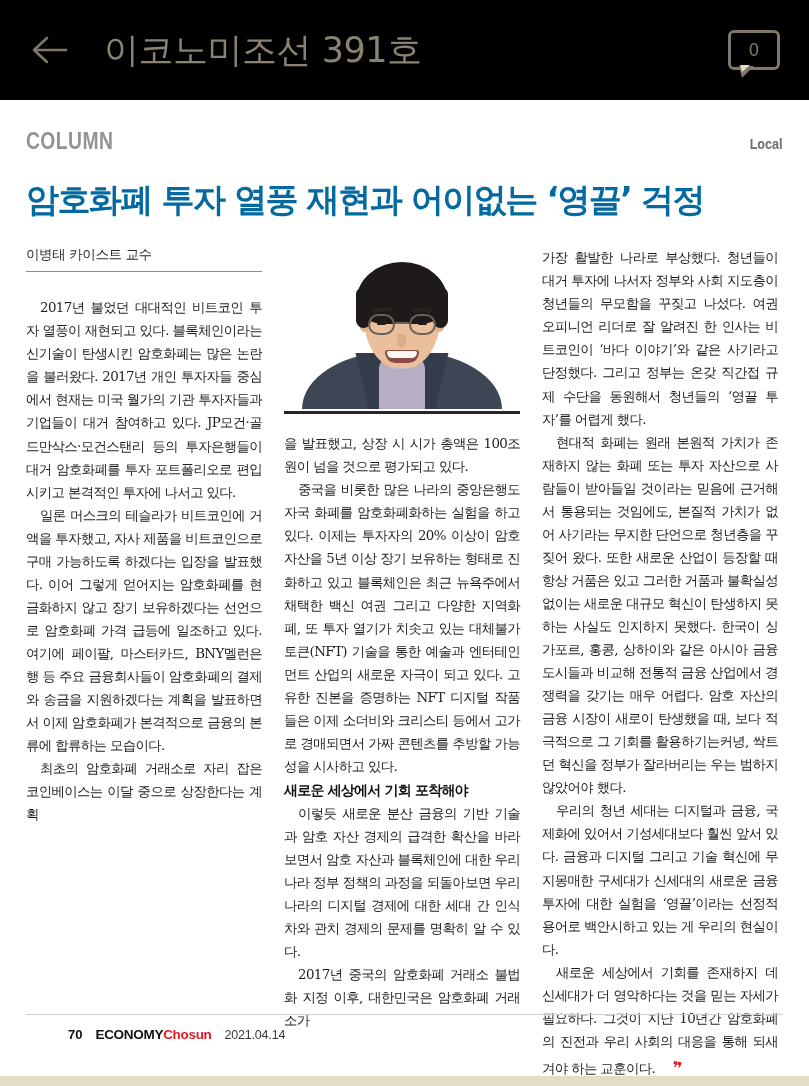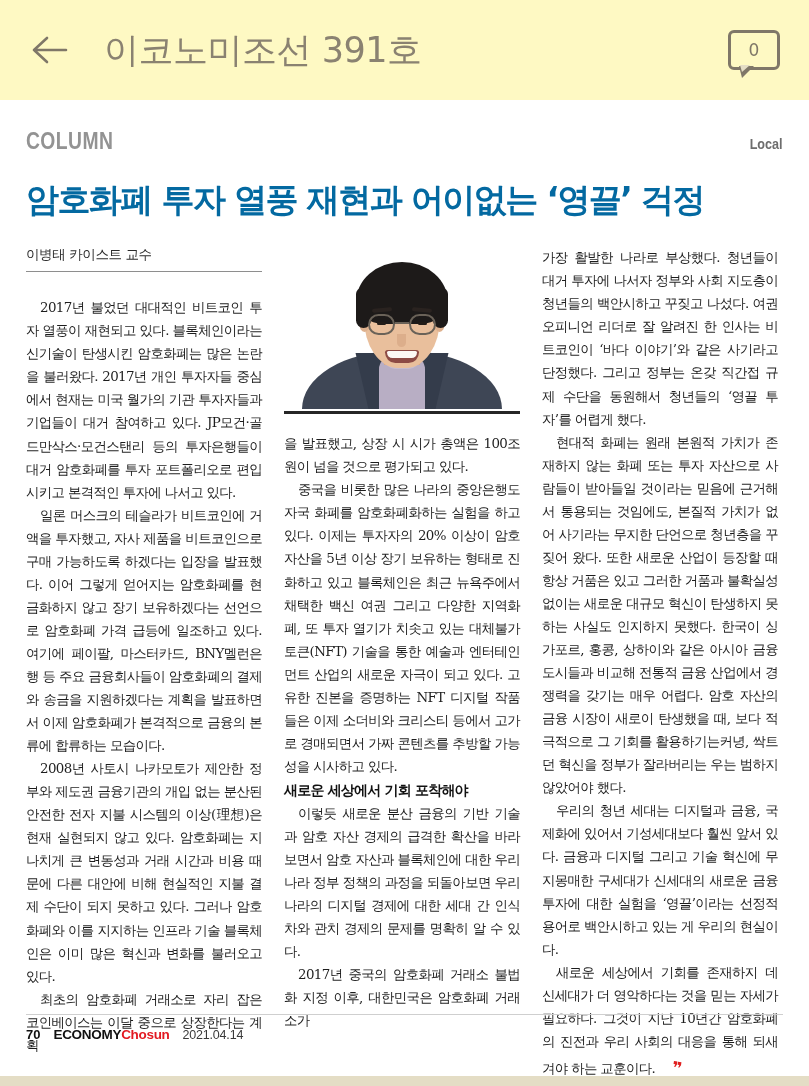--- a/index.html
+++ b/index.html
@@ -12,21 +12,21 @@
     height: 1086px;
     overflow: hidden;
     font-family: "Liberation Sans", "DejaVu Sans", sans-serif;
     color: #1a1a1a;
     position: relative;
   }
 
   
   .appbar {
     height: 100px;
-    background: #fef9c3;
+    background: #000000;
     display: flex;
     align-items: center;
     padding: 0 26px 0 26px;
     box-sizing: border-box;
     position: relative;
   }
   .back-btn {
     width: 46px;
     height: 46px;
     flex: 0 0 auto;
@@ -373,20 +373,21 @@
     padding-top: 12px;
     display: flex;
     align-items: baseline;
     gap: 13px;
     font-family: "Liberation Sans", sans-serif;
   }
   .f-page {
     font-size: 13px;
     font-weight: bold;
     color: #111;
+    margin-left: 42px;
   }
   .f-brand {
     font-size: 13.5px;
     font-weight: bold;
     letter-spacing: -0.3px;
   }
   .f-brand .eco { color: #111; }
   .f-brand .cho { color: #e21a22; }
   .f-date {
     font-size: 12.5px;
@@ -429,21 +430,20 @@
 
   <div class="headline">암호화폐 투자 열풍 재현과 어이없는 ‘영끌’ 걱정</div>
 
   <div class="columns">
 
     <div class="col col-1">
       <div class="byline">이병태 카이스트 교수</div>
       <div class="body-text">
         <p>2017년 불었던 대대적인 비트코인 투자 열풍이 재현되고 있다. 블록체인이라는 신기술이 탄생시킨 암호화폐는 많은 논란을 불러왔다. 2017년 개인 투자자들 중심에서 현재는 미국 월가의 기관 투자자들과 기업들이 대거 참여하고 있다. JP모건·골드만삭스·모건스탠리 등의 투자은행들이 대거 암호화폐를 투자 포트폴리오로 편입시키고 본격적인 투자에 나서고 있다.</p>
         <p>일론 머스크의 테슬라가 비트코인에 거액을 투자했고, 자사 제품을 비트코인으로 구매 가능하도록 하겠다는 입장을 발표했다. 이어 그렇게 얻어지는 암호화폐를 현금화하지 않고 장기 보유하겠다는 선언으로 암호화폐 가격 급등에 일조하고 있다. 여기에 페이팔, 마스터카드, BNY멜런은행 등 주요 금융회사들이 암호화폐의 결제와 송금을 지원하겠다는 계획을 발표하면서 이제 암호화폐가 본격적으로 금융의 본류에 합류하는 모습이다.</p>
-        <p>2008년 사토시 나카모토가 제안한 정부와 제도권 금융기관의 개입 없는 분산된 안전한 전자 지불 시스템의 이상(理想)은 현재 실현되지 않고 있다. 암호화폐는 지나치게 큰 변동성과 거래 시간과 비용 때문에 다른 대안에 비해 현실적인 지불 결제 수단이 되지 못하고 있다. 그러나 암호화폐와 이를 지지하는 인프라 기술 블록체인은 이미 많은 혁신과 변화를 불러오고 있다.</p>
         <p>최초의 암호화폐 거래소로 자리 잡은 코인베이스는 이달 중으로 상장한다는 계획</p>
       </div>
     </div>
 
     <div class="col col-2">
       <div class="photo-wrap">
         <div class="portrait">
           <div class="p-suit"></div>
           <div class="p-lapelL"></div>
           <div class="p-lapelR"></div>
@@ -474,21 +474,21 @@
         <p class="noindent">을 발표했고, 상장 시 시가 총액은 100조원이 넘을 것으로 평가되고 있다.</p>
         <p>중국을 비롯한 많은 나라의 중앙은행도 자국 화폐를 암호화폐화하는 실험을 하고 있다. 이제는 투자자의 20% 이상이 암호 자산을 5년 이상 장기 보유하는 형태로 진화하고 있고 블록체인은 최근 뉴욕주에서 채택한 백신 여권 그리고 다양한 지역화폐, 또 투자 열기가 치솟고 있는 대체불가토큰(NFT) 기술을 통한 예술과 엔터테인먼트 산업의 새로운 자극이 되고 있다. 고유한 진본을 증명하는 NFT 디지털 작품들은 이제 소더비와 크리스티 등에서 고가로 경매되면서 가짜 콘텐츠를 추방할 가능성을 시사하고 있다.</p>
         <p class="subhead noindent">새로운 세상에서 기회 포착해야</p>
         <p>이렇듯 새로운 분산 금융의 기반 기술과 암호 자산 경제의 급격한 확산을 바라보면서 암호 자산과 블록체인에 대한 우리나라 정부 정책의 과정을 되돌아보면 우리나라의 디지털 경제에 대한 세대 간 인식 차와 관치 경제의 문제를 명확히 알 수 있다.</p>
         <p>2017년 중국의 암호화폐 거래소 불법화 지정 이후, 대한민국은 암호화폐 거래소가</p>
       </div>
     </div>
 
     <div class="col col-3">
       <div class="body-text">
-        <p class="noindent">가장 활발한 나라로 부상했다. 청년들이 대거 투자에 나서자 정부와 사회 지도층이 청년들의 백안시하고 꾸짖고 나섰다. 여권 오피니언 리더로 잘 알려진 한 인사는 비트코인이 ‘바다 이야기’와 같은 사기라고 단정했다. 그리고 정부는 온갖 직간접 규제 수단을 동원해서 청년들의 ‘영끌 투자’를 어렵게 했다.</p>
+        <p class="noindent">가장 활발한 나라로 부상했다. 청년들이 대거 투자에 나서자 정부와 사회 지도층이 청년들의 무모함을 꾸짖고 나섰다. 여권 오피니언 리더로 잘 알려진 한 인사는 비트코인이 ‘바다 이야기’와 같은 사기라고 단정했다. 그리고 정부는 온갖 직간접 규제 수단을 동원해서 청년들의 ‘영끌 투자’를 어렵게 했다.</p>
         <p>현대적 화폐는 원래 본원적 가치가 존재하지 않는 화폐 또는 투자 자산으로 사람들이 받아들일 것이라는 믿음에 근거해서 통용되는 것임에도, 본질적 가치가 없어 사기라는 무지한 단언으로 청년층을 꾸짖어 왔다. 또한 새로운 산업이 등장할 때 항상 거품은 있고 그러한 거품과 불확실성 없이는 새로운 대규모 혁신이 탄생하지 못하는 사실도 인지하지 못했다. 한국이 싱가포르, 홍콩, 상하이와 같은 아시아 금융 도시들과 비교해 전통적 금융 산업에서 경쟁력을 갖기는 매우 어렵다. 암호 자산의 금융 시장이 새로이 탄생했을 때, 보다 적극적으로 그 기회를 활용하기는커녕, 싹트던 혁신을 정부가 잘라버리는 우는 범하지 않았어야 했다.</p>
         <p>우리의 청년 세대는 디지털과 금융, 국제화에 있어서 기성세대보다 훨씬 앞서 있다. 금융과 디지털 그리고 기술 혁신에 무지몽매한 구세대가 신세대의 새로운 금융 투자에 대한 실험을 ‘영끌’이라는 선정적 용어로 백안시하고 있는 게 우리의 현실이다.</p>
         <p><span>새로운 세상에서 기회를 존재하지 데 신세대가 더 영악하다는 것을 믿는 자세가 필요하다. 그것이 지난 10년간 암호화폐의 진전과 우리 사회의 대응을 통해 되새겨야 하는 교훈이다.</span><span class="endmark">❞</span></p>
       </div>
     </div>
 
   </div>
 
   <div class="footer">
     <span class="f-page">70</span>

